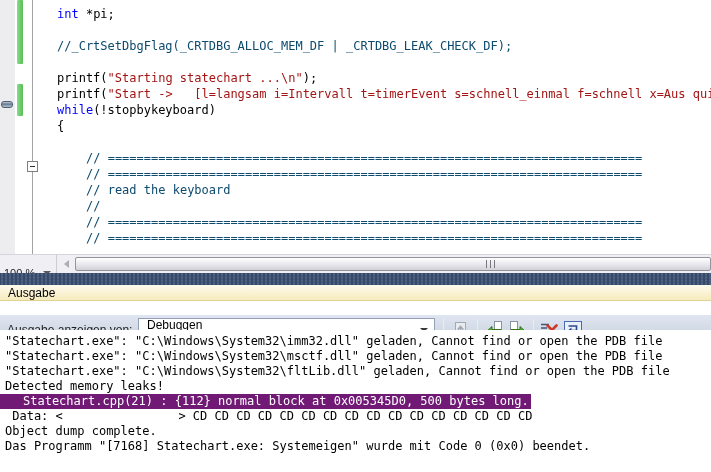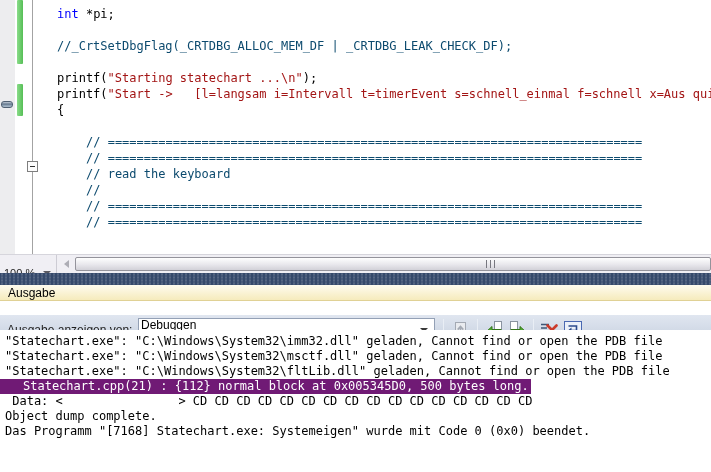--- a/index.html
+++ b/index.html
@@ -47,21 +47,21 @@
   
   #panel-header{position:absolute;left:0;top:285px;width:711px;height:16px;
           background:linear-gradient(180deg,#FEFBEF,#F6EBBC);border-bottom:1px solid #E0D195;
           font-size:12px;line-height:16px;color:#000;padding-left:8px;}
   #panel-toolbar{position:absolute;left:0;top:315px;width:711px;height:29px;
           background:linear-gradient(180deg,#E0E6F0,#C6D0DF);border-bottom:1px solid #B3BDCC;}
   .tb-label{position:absolute;left:7px;top:0;height:29px;display:flex;align-items:center;
           font-size:12px;color:#1e1e1e;white-space:pre;}
   .tb-label .mn{text-decoration:underline;}
   .tb-combo{position:absolute;left:138px;top:3px;width:297px;height:14px;background:#fff;
-          border:1px solid #93A0B5;display:flex;align-items:center;font-size:12px;color:#000;padding-left:2px;}
+          border:1px solid #93A0B5;display:flex;align-items:center;font-size:12px;color:#000;padding-left:8px;}
   .tb-combo .caret-down{position:absolute;right:6px;top:9px;width:0;height:0;
           border-left:4px solid transparent;border-right:4px solid transparent;border-top:4px solid #3A3A3A;}
   .tb-sep{position:absolute;top:4px;width:1px;height:21px;background:#9AA5B6;border-right:1px solid #E9EEF5;}
   .tb-btn{position:absolute;top:3px;width:22px;height:22px;display:flex;align-items:center;justify-content:center;
           background:transparent;border:none;padding:0;}
   .tb-btn svg{display:block;}
 
   
   #output{position:absolute;left:0;top:330px;width:711px;height:142px;background:#fff;overflow:hidden;
           font-family:"DejaVu Sans Mono",monospace;font-size:12px;padding-top:4px;}
@@ -81,20 +81,21 @@
     <div class="bookmark"></div>
     <div class="outline-line"></div>
     <div class="collapse-box"></div>
     <div id="code-lines">
         <div class="code-line ind1"><span class="kw">int</span><span class="pl"> *pi;</span></div>
         <div class="code-line ind1"></div>
         <div class="code-line ind1"><span class="cm">//_CrtSetDbgFlag(_CRTDBG_ALLOC_MEM_DF | _CRTDBG_LEAK_CHECK_DF);</span></div>
         <div class="code-line ind1"></div>
         <div class="code-line ind1"><span class="pl">printf(</span><span class="str">"Starting statechart ...\n"</span><span class="pl">);</span></div>
         <div class="code-line ind1"><span class="pl">printf(</span><span class="str">"Start -&gt;   [l=langsam i=Intervall t=timerEvent s=schnell_einmal f=schnell x=Aus quit]</span></div>
+        <div class="code-line ind1"><span class="kw">while</span><span class="pl">(!stopbykeyboard)</span></div>
         <div class="code-line ind1"><span class="pl">{</span></div>
         <div class="code-line ind1"></div>
         <div class="code-line ind2"><span class="cm">// ==========================================================================</span></div>
         <div class="code-line ind2"><span class="cm">// ==========================================================================</span></div>
         <div class="code-line ind2"><span class="cm">// read the keyboard</span></div>
         <div class="code-line ind2"><span class="cm">//</span></div>
         <div class="code-line ind2"><span class="cm">// ==========================================================================</span></div>
         <div class="code-line ind2"><span class="cm">// ==========================================================================</span></div>
       </div>
   </div>
@@ -165,19 +166,20 @@
         <path d="M4.5 5 H12.5 V9.5 H7" fill="none" stroke="#2B4A8C" stroke-width="1.6"></path>
         <polygon points="7.5,6.6 7.5,12.4 3.8,9.5" fill="#2B4A8C"></polygon>
       </svg>
     </button>
   </div>
 
   <div id="output">
       <div class="out-line">"Statechart.exe": "C:\Windows\System32\imm32.dll" geladen, Cannot find or open the PDB file</div>
       <div class="out-line">"Statechart.exe": "C:\Windows\System32\msctf.dll" geladen, Cannot find or open the PDB file</div>
       <div class="out-line">"Statechart.exe": "C:\Windows\System32\fltLib.dll" geladen, Cannot find or open the PDB file</div>
+      <div class="out-line">Detected memory leaks!</div>
       <div class="out-line"><span class="seltext">Statechart.cpp(21) : {112} normal block at 0x005345D0, 500 bytes long.</span></div>
       <div class="out-line"> Data: &lt;                &gt; CD CD CD CD CD CD CD CD CD CD CD CD CD CD CD CD</div>
       <div class="out-line">Object dump complete.</div>
       <div class="out-line">Das Programm "[7168] Statechart.exe: Systemeigen" wurde mit Code 0 (0x0) beendet.</div>
     </div>
 
 </div>
 
 </body></html>

